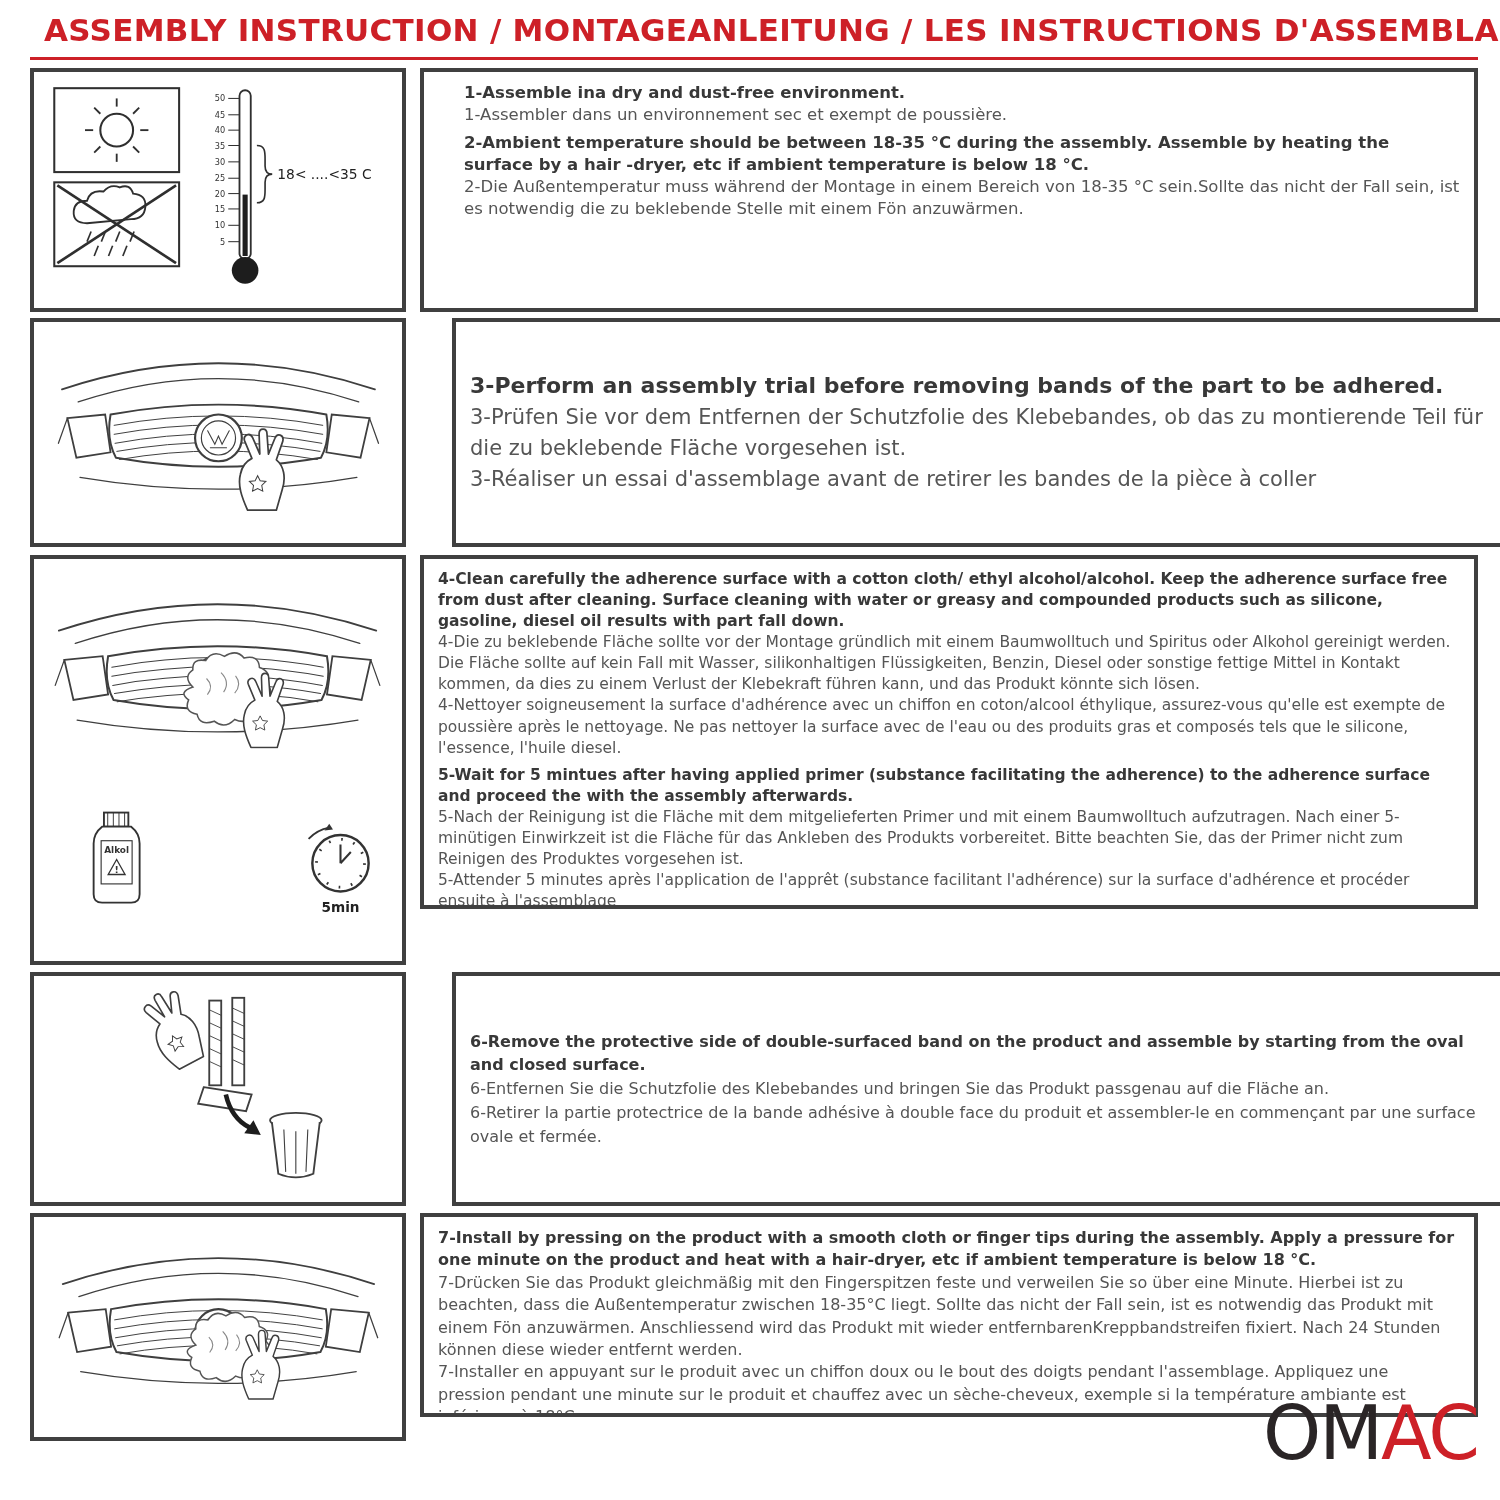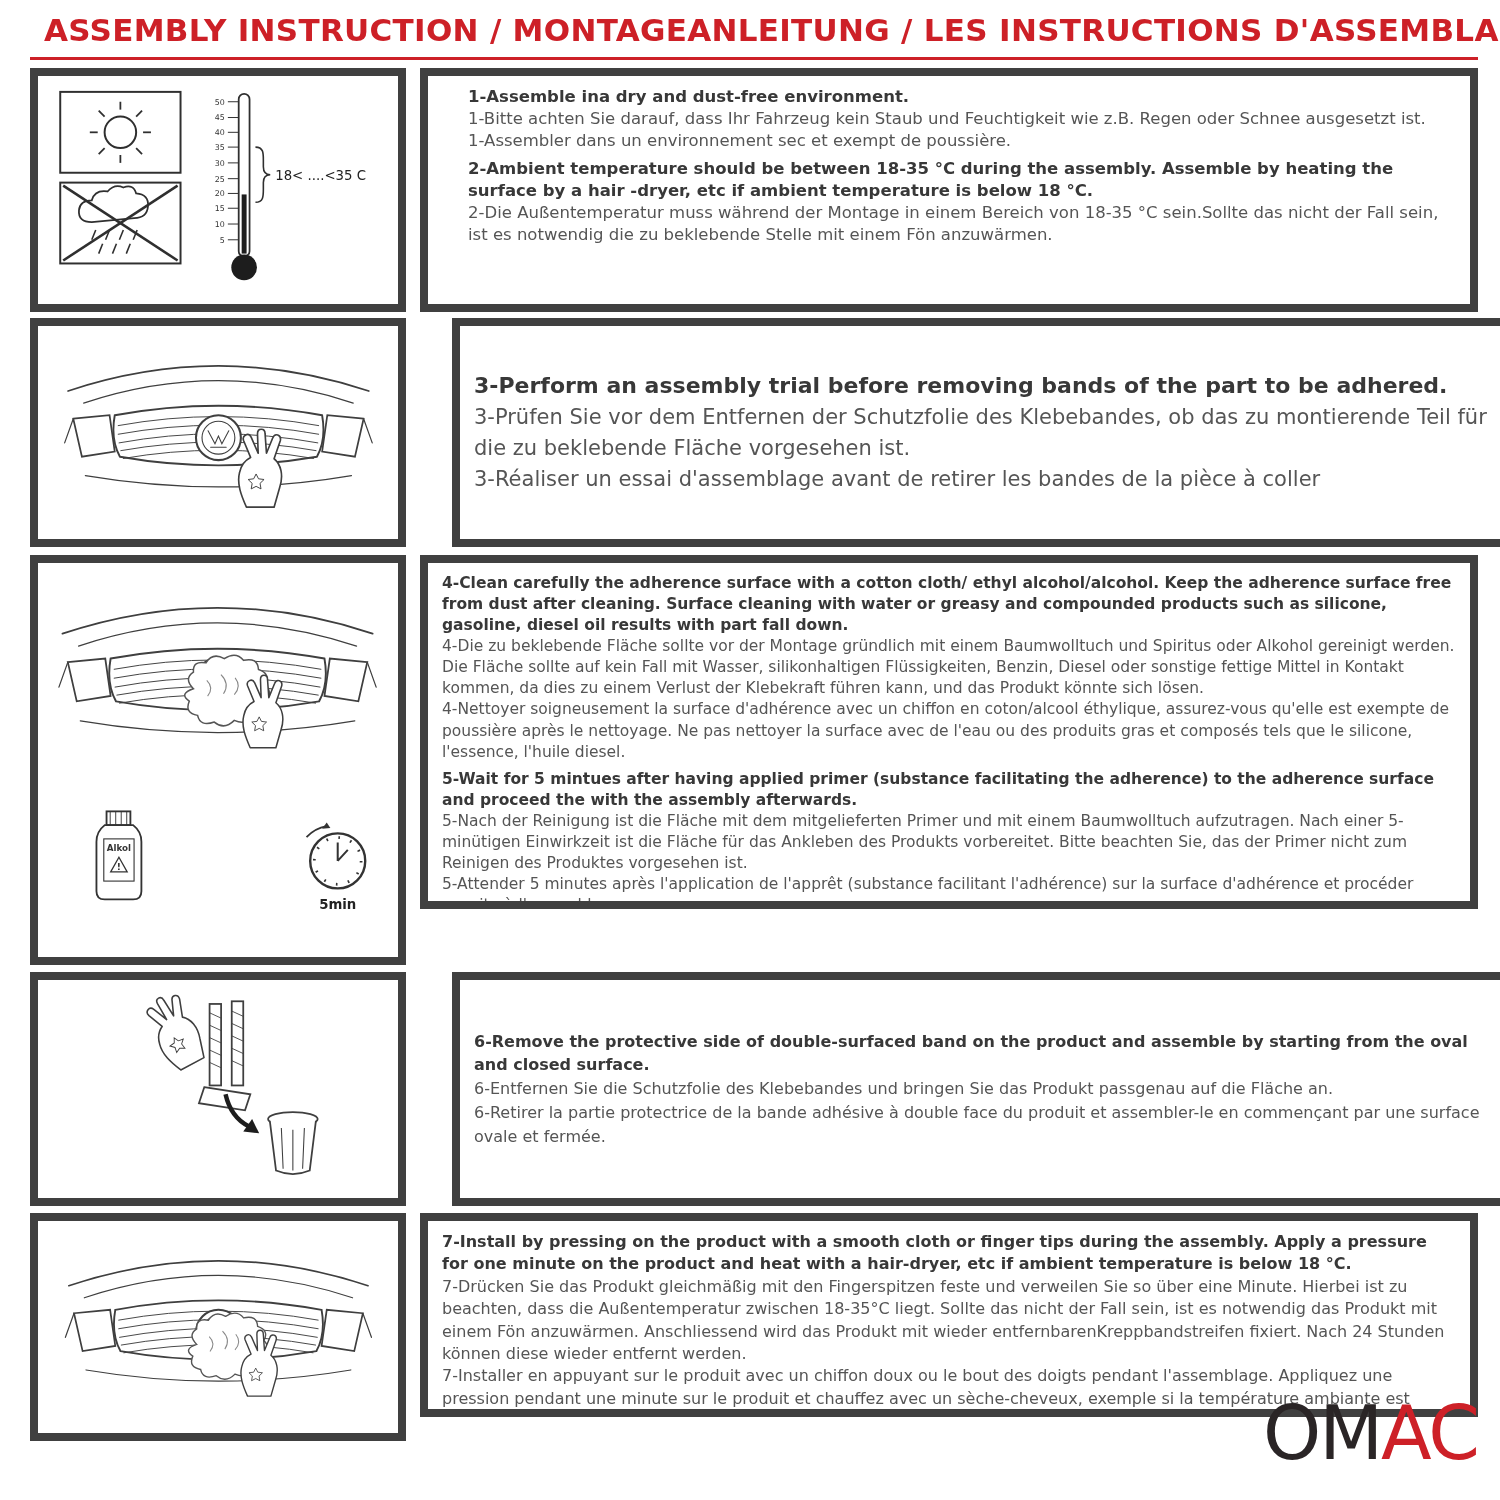--- a/index.html
+++ b/index.html
@@ -4,21 +4,21 @@
 <style>
   * { margin:0; padding:0; box-sizing:border-box; }
   html,body { background:#ffffff; }
   body { width:1500px; height:1500px; font-family:"DejaVu Sans", sans-serif; }
   .page { position:relative; width:1500px; height:1500px; background:#fff; overflow:hidden; }
 
   .title { position:absolute; left:44px; top:12px; font-size:31px; font-weight:bold;
            color:#cd2027; letter-spacing:0.3px; white-space:nowrap; }
   .rule  { position:absolute; left:30px; right:22px; top:57px; height:3px; background:#cd2027; }
 
-  .box { position:absolute; border:8px solid #404040; background:#fff; overflow:hidden; }
+  .box { position:absolute; border:4px solid #404040; background:#fff; overflow:hidden; }
   .left  { left:30px;  width:376px; display:flex; align-items:center; justify-content:center; padding:8px; }
   .right { left:420px; width:1058px; padding:10px 14px; }
   .v-center { display:flex; flex-direction:column; justify-content:center;margin-left:32px; }
 
   .illu { width:100%; height:100%; }
 
   .para { color:#555555; }
   .para.bold { font-weight:bold; color:#383838; }
   .para.gap { margin-top:6px; }
 
@@ -138,21 +138,20 @@
         <text x="177" y="114">20</text>
         <text x="177" y="129">15</text>
         <text x="177" y="145">10</text>
         <text x="177" y="161">5</text>
       </g>
       <text x="228" y="97" font-size="13.5" fill="#222">18&lt; ....&lt;35 C</text>
     </svg>
   </div>
   <div class="box right text-1" style="top:68px;height:244px">
       <p class="para bold">1-Assemble ina dry and dust-free environment.</p>
-      <p class="para">1-Bitte achten Sie darauf, dass Ihr Fahrzeug kein Staub und Feuchtigkeit wie z.B. Regen oder Schnee ausgesetzt ist.</p>
       <p class="para">1-Assembler dans un environnement sec et exempt de poussière.</p>
       <p class="para bold gap">2-Ambient temperature should be between 18-35 °C  during the assembly. Assemble by heating the surface by a hair -dryer, etc if ambient temperature is below 18 °C.</p>
       <p class="para">2-Die Außentemperatur muss während der Montage in einem Bereich von 18-35 °C  sein.Sollte das nicht der Fall sein, ist es notwendig die zu beklebende Stelle mit einem Fön anzuwärmen.</p>
     </div>
 
   <div class="box left" style="top:318px;height:229px">
     <svg class="illu" viewBox="0 0 375 228" preserveAspectRatio="xMidYMid meet">
       <use href="#sym-grille" x="8" y="4" width="360" height="210"></use>
       <use href="#sym-hand" x="190" y="106" width="80" height="96"></use>
     </svg>

